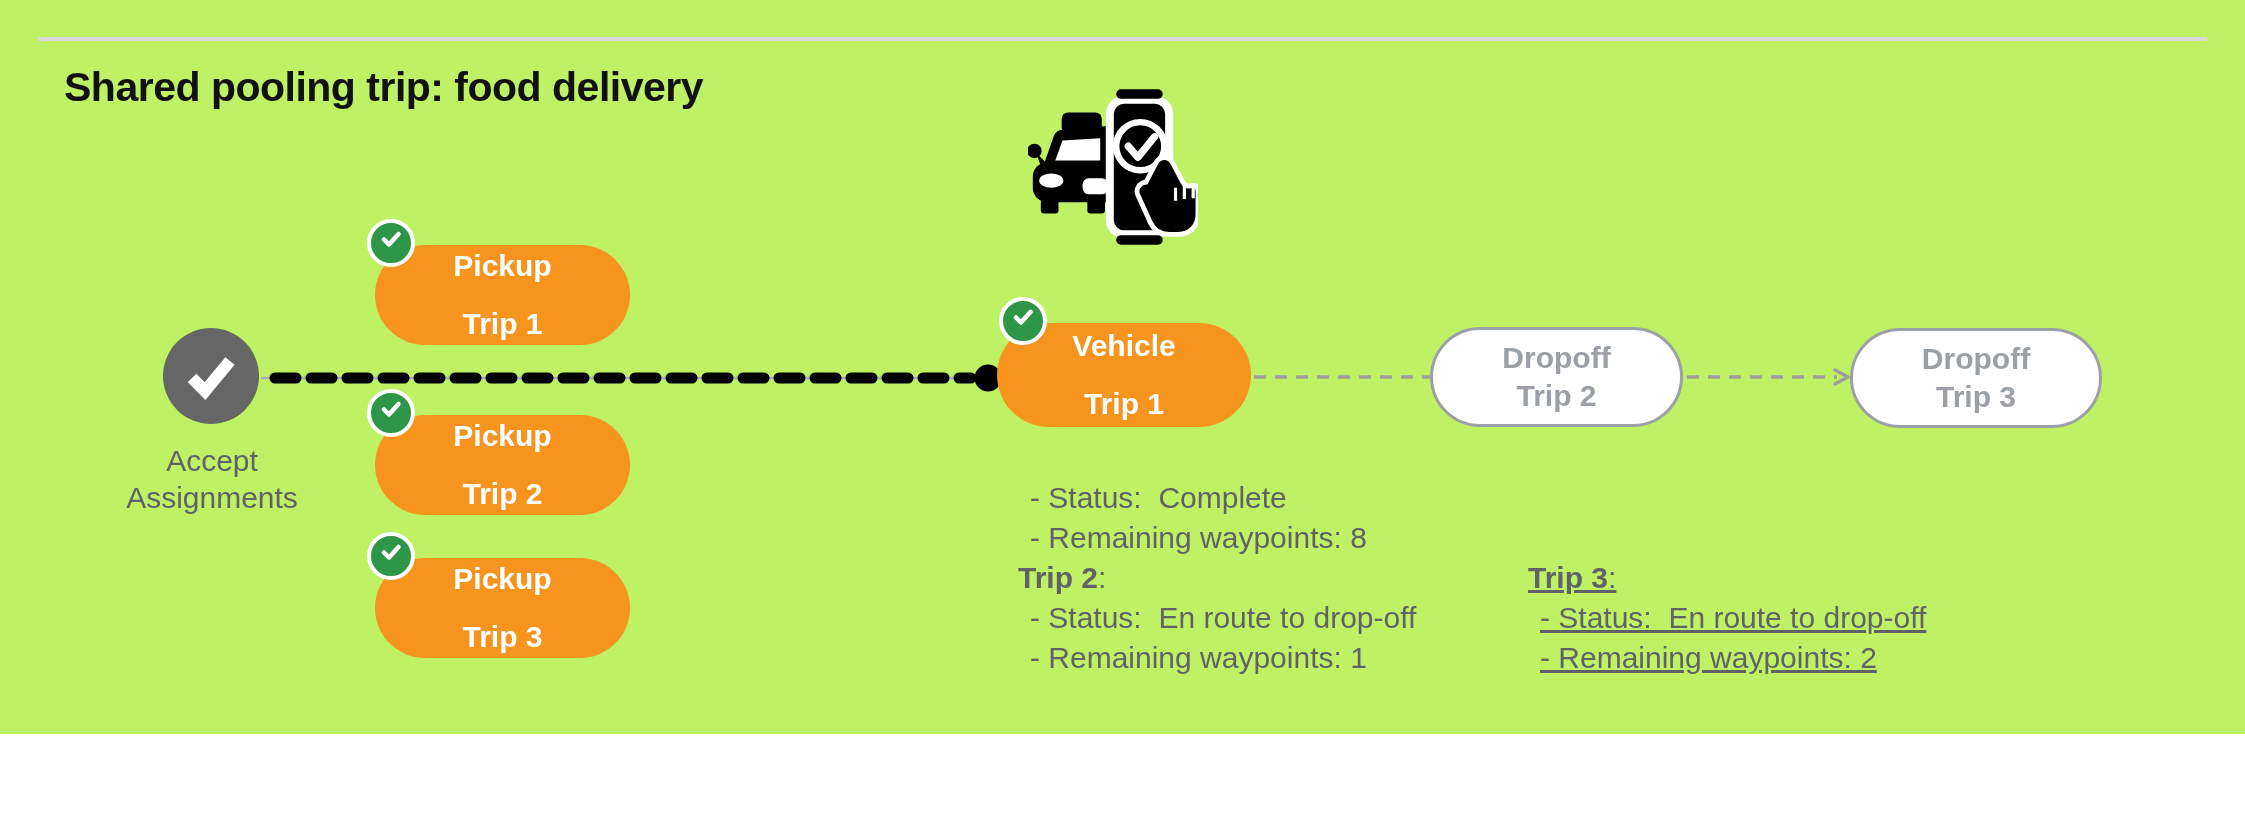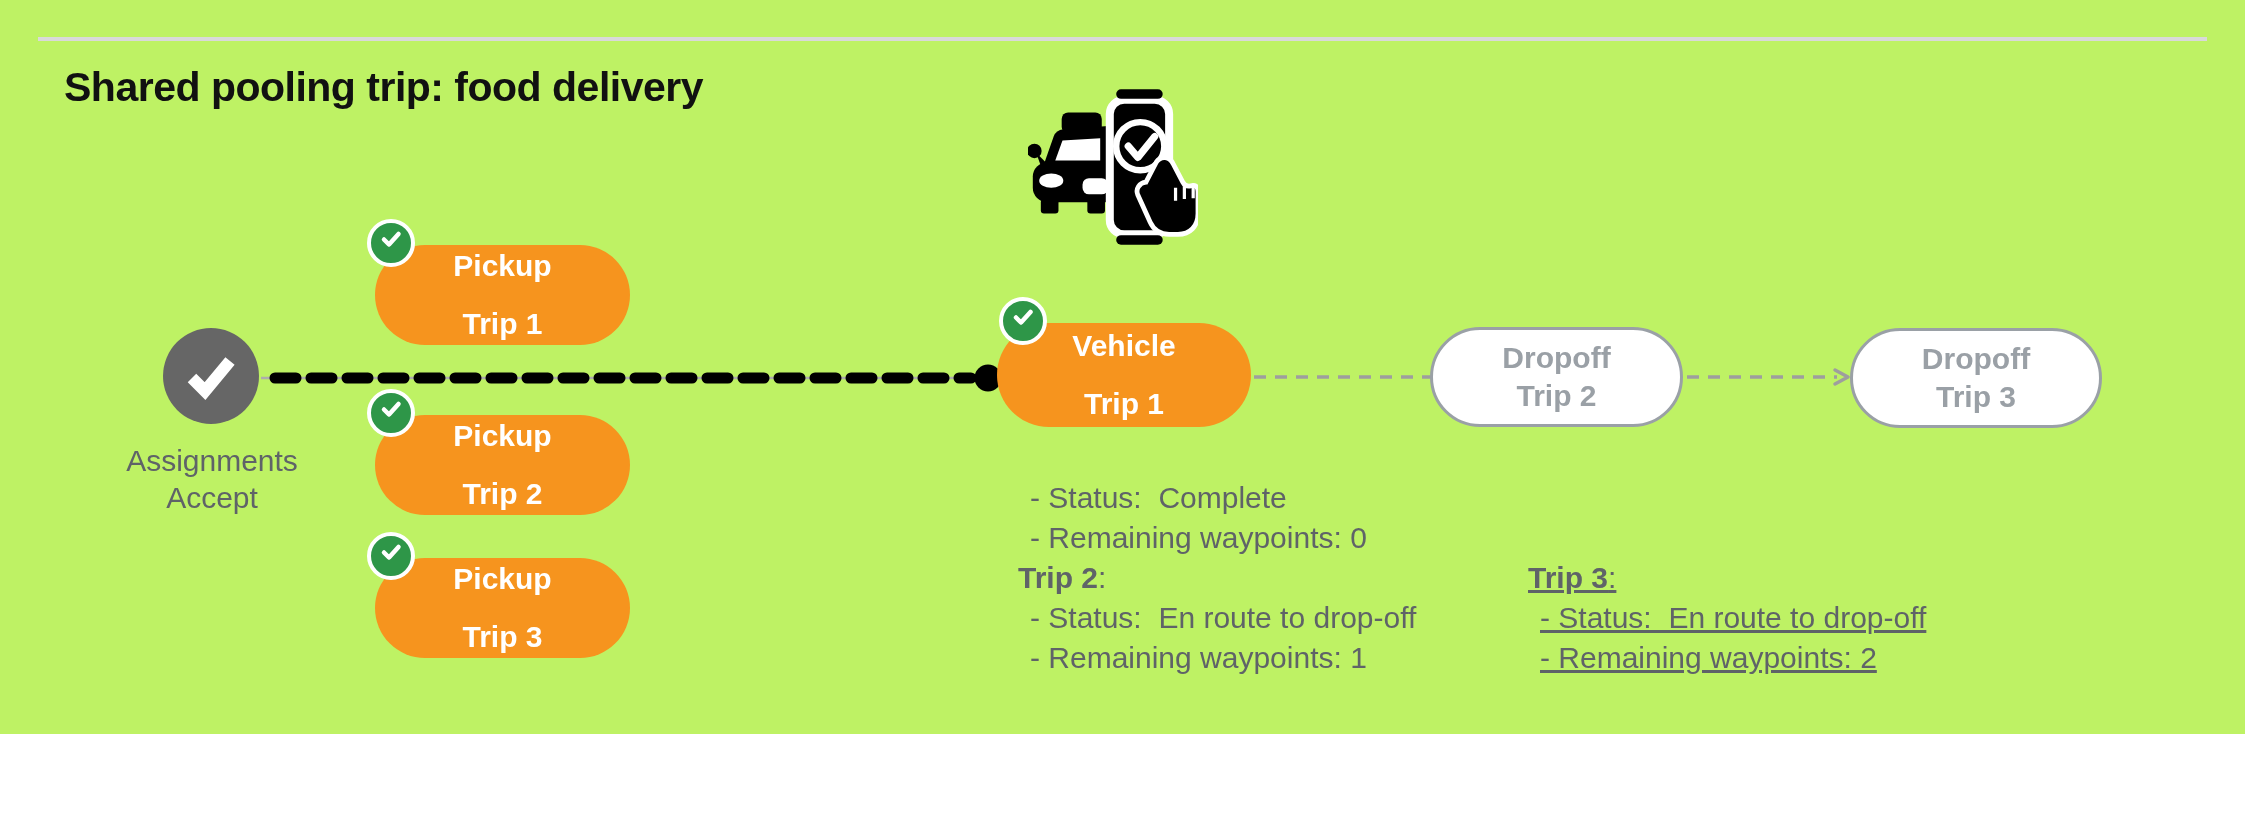--- a/index.html
+++ b/index.html
@@ -148,22 +148,22 @@
     <line x1="0" y1="10" x2="150" y2="10" stroke="#9E9E9E" stroke-width="3.5" stroke-dasharray="12 9"></line>
     <polyline points="148,3 161,10 148,17" fill="none" stroke="#9E9E9E" stroke-width="3.5" stroke-linecap="round" stroke-linejoin="round"></polyline>
   </svg>
 
   <div class="accept-node">
     <svg width="64" height="64" viewBox="0 0 64 64">
       <path d="M13 34 L26 47 L51 17" fill="none" stroke="#ffffff" stroke-width="12" stroke-linecap="butt"></path>
     </svg>
   </div>
   <div class="accept-label">
+    <span>Accept</span>
     <span>Assignments</span>
-    <span>Accept</span>
   </div>
 
   <div class="pill orange" style="left:375px; top:245px; width:255px; height:100px;">
     <span class="badge">
       <svg width="26" height="26" viewBox="0 0 26 26">
           <path d="M6 13.5 L11 18.5 L20.5 8" fill="none" stroke="#ffffff" stroke-width="4.5" stroke-linecap="round" stroke-linejoin="round"></path>
         </svg>
     </span>
     <span>Pickup</span>
     <span>Trip 1</span>
@@ -204,21 +204,21 @@
     <span>Trip 2</span>
   </div>
 
   <div class="pill outline" style="left:1850px; top:328px; width:252px; height:100px;">
     <span>Dropoff</span>
     <span>Trip 3</span>
   </div>
 
   <div class="status-block" style="left:1018px; top:478px;">
     <div class="line">- Status:  Complete</div>
-    <div class="line">- Remaining waypoints: 0</div>
+    <div class="line">- Remaining waypoints: 8</div>
     <div><span class="name">Trip 2</span><span>:</span></div>
     <div class="line">- Status:  En route to drop-off</div>
     <div class="line">- Remaining waypoints: 1</div>
   </div>
 
   <div class="status-block" style="left:1528px; top:558px;text-decoration:underline;">
     <div><span class="name">Trip 3</span><span>:</span></div>
     <div class="line">- Status:  En route to drop-off</div>
     <div class="line">- Remaining waypoints: 2</div>
   </div>

